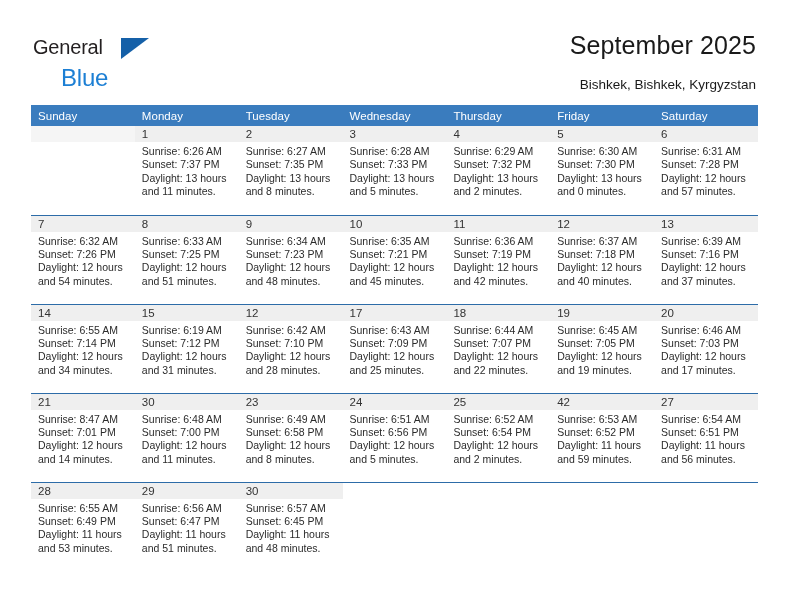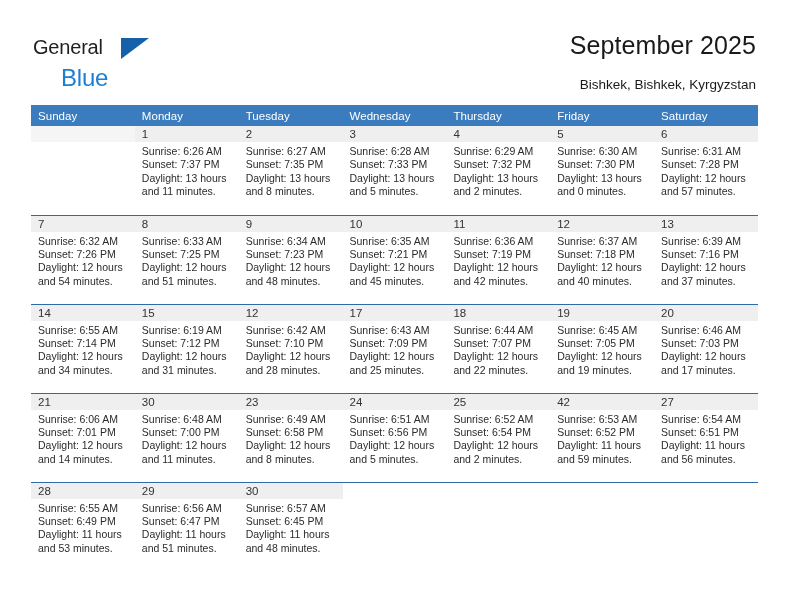--- a/index.html
+++ b/index.html
@@ -374,21 +374,21 @@
             <div>Daylight: 12 hours</div>
             <div>and 17 minutes.</div>
           </div>
         </td>
       </tr>
 
       <tr class="week-row">
         <td>
           <div class="daynum-band">21</div>
           <div class="cell-body">
-            <div>Sunrise: 6:06 AM</div>
+            <div>Sunrise: 8:47 AM</div>
             <div>Sunset: 7:01 PM</div>
             <div>Daylight: 12 hours</div>
             <div>and 14 minutes.</div>
           </div>
         </td>
         <td>
           <div class="daynum-band">30</div>
           <div class="cell-body">
             <div>Sunrise: 6:48 AM</div>
             <div>Sunset: 7:00 PM</div>

